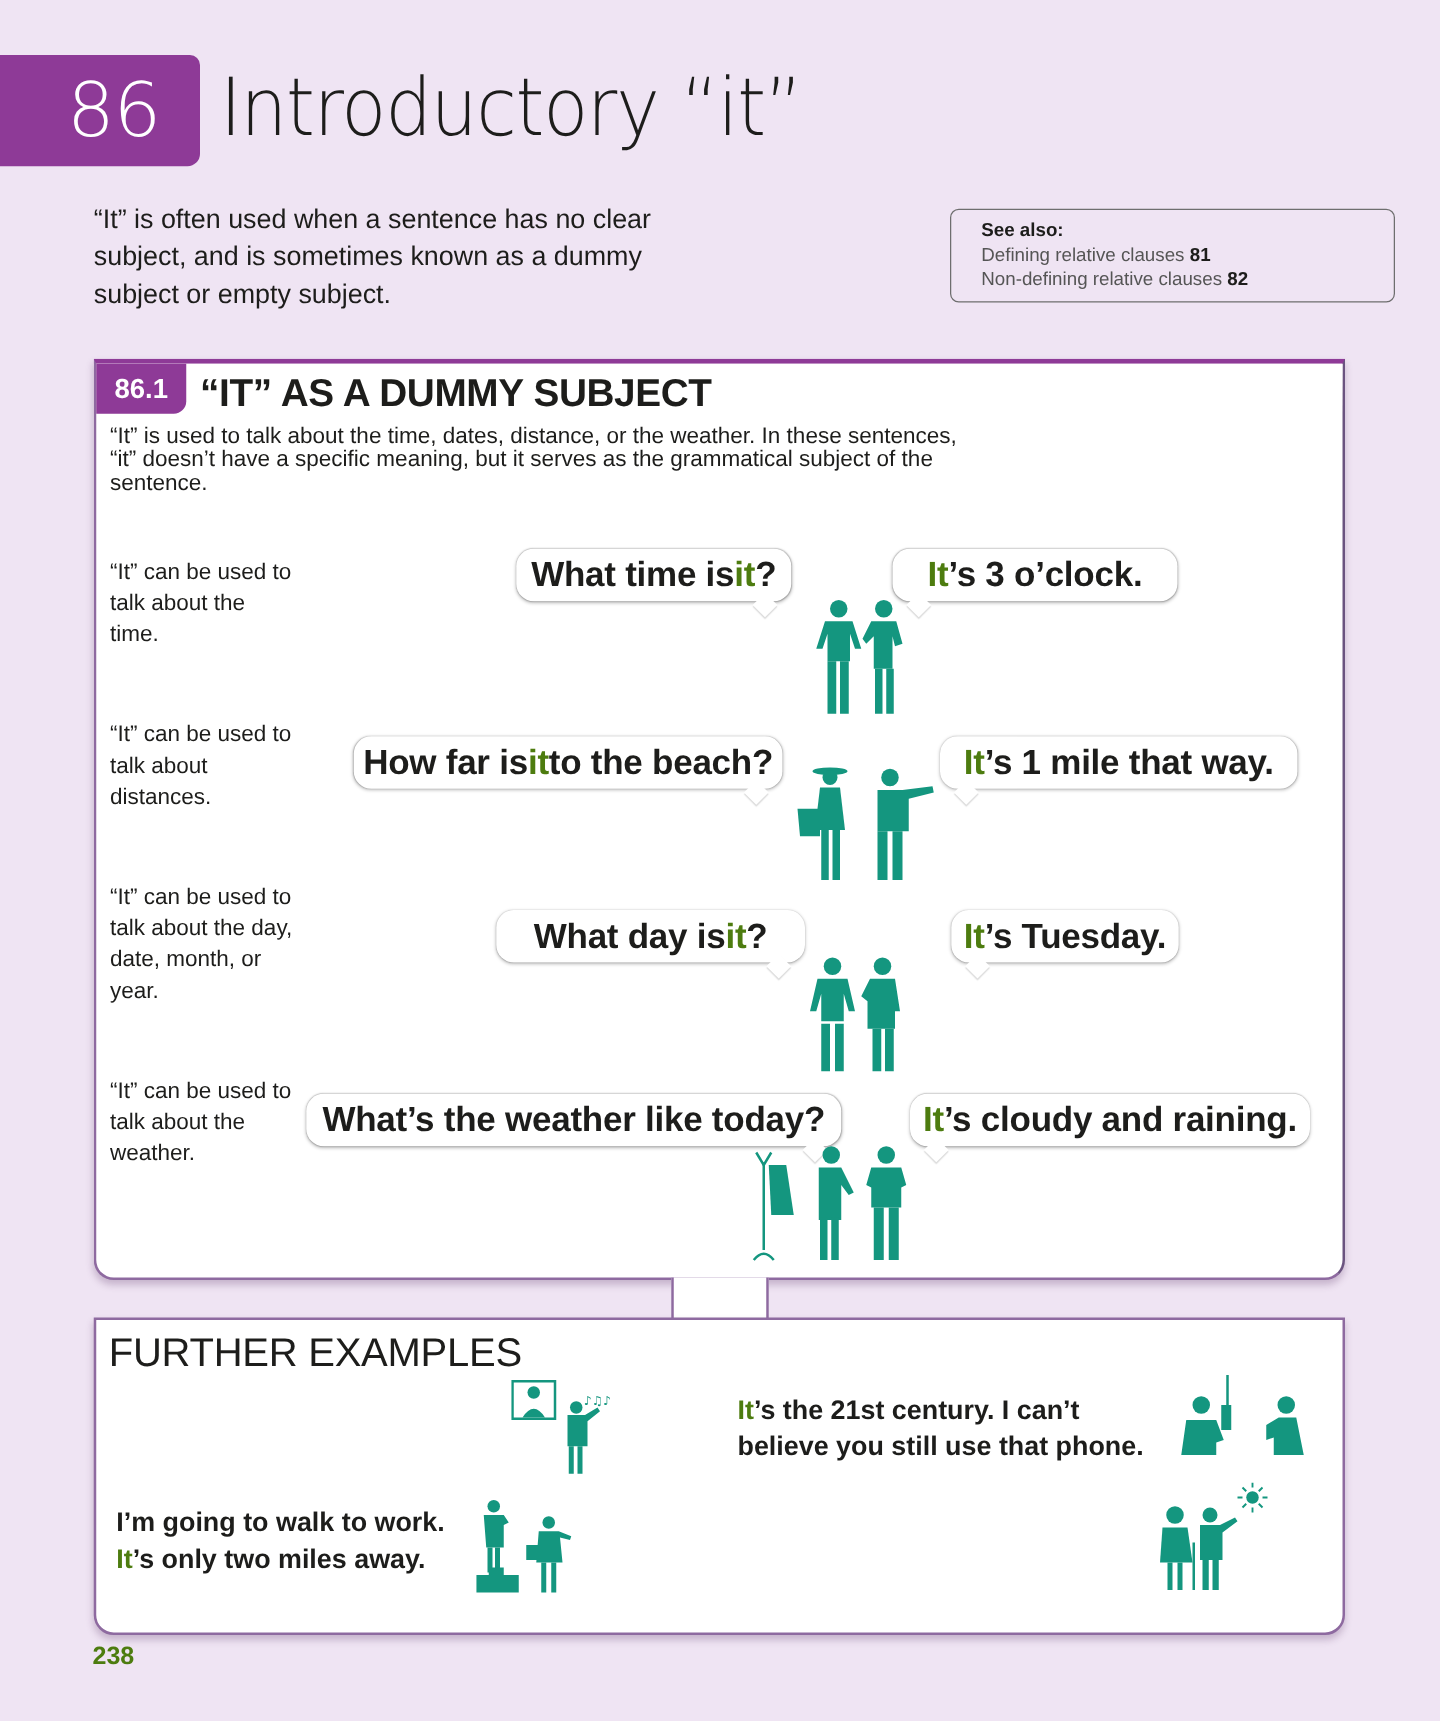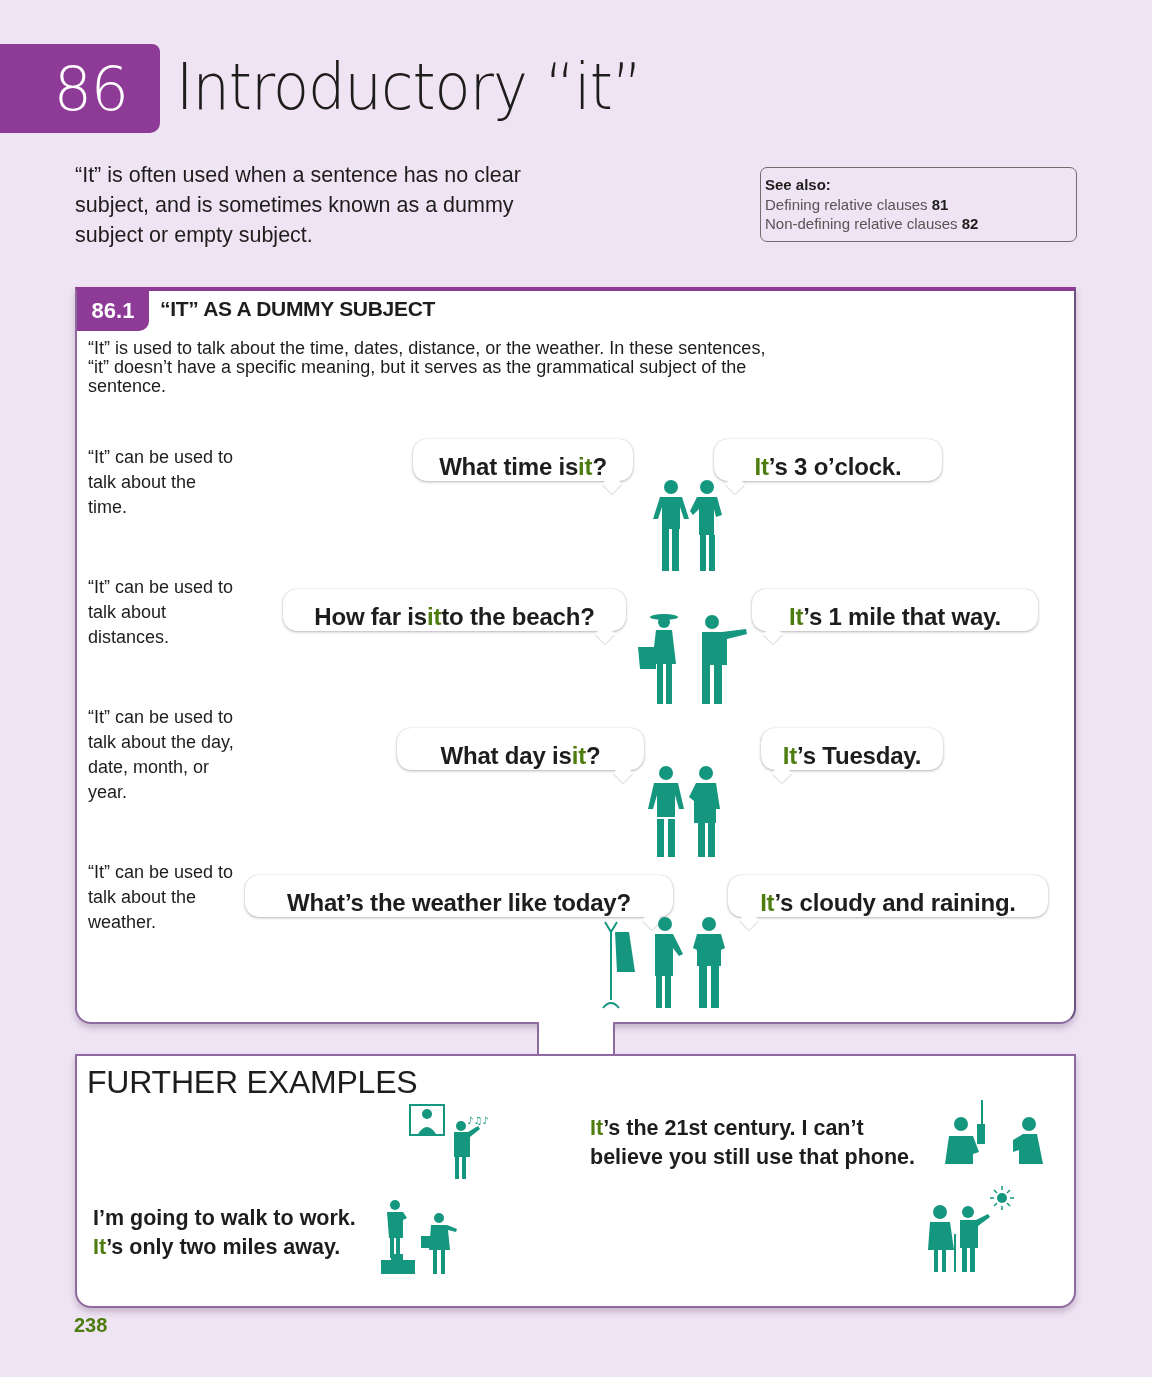--- a/index.html
+++ b/index.html
@@ -26,23 +26,23 @@
     position: absolute; left: 176px; top: 50px;
     font-size: 64px; font-weight: 300; color: #1d1d1b;
     font-family: "DejaVu Sans", sans-serif; letter-spacing: -1px;
     transform: scaleX(0.92); transform-origin: left;
   }
   .intro {
     position: absolute; left: 75px; top: 160px; width: 470px;
     font-size: 21.5px; line-height: 30px; color: #1d1d1b;
   }
   .see-also {
-    position: absolute; left: 760px; top: 167px; width: 317px; height: 75px;
+    position: absolute; left: 760px; top: 167px; width: 356px; height: 75px;
     border: 1.3px solid #6e6e6e; border-radius: 7px;
-    padding: 7px 4px; font-size: 15px; line-height: 19.5px; color: #555;
+    padding: 7px 24px; font-size: 15px; line-height: 19.5px; color: #555;
   }
   .see-also .sa-title { font-weight: bold; color: #1d1d1b; }
   .see-also b { color: #1d1d1b; }
 
   
   .panel {
     position: absolute; left: 75px; top: 287px; width: 1001px; height: 737px;
     background: #ffffff;
     border-top: 4px solid #8e3a97;
     border-left: 2px solid #8e6aa0; border-right: 2px solid #6b5480;
@@ -50,38 +50,38 @@
     border-radius: 0 0 16px 16px;
     box-shadow: 0 4px 6px rgba(80,40,90,0.25);
   }
   .sec-num {
     position: absolute; left: 0; top: 0; width: 72px; height: 40px;
     background: #8e3a97; color: #fff; font-weight: bold; font-size: 22px;
     display: flex; align-items: center; justify-content: center;
     border-radius: 0 0 10px 0;
   }
   .sec-title {
-    position: absolute; left: 83px; top: 6px; font-size: 21px; font-weight: bold;
+    position: absolute; left: 83px; top: 6px; font-size: 31px; font-weight: bold;
     color: #1d1d1b; letter-spacing: -0.3px;
   }
   .sec-desc {
     position: absolute; left: 11px; top: 48px; width: 680px;
     font-size: 18px; line-height: 19px; color: #1d1d1b;
   }
   .row-label {
     position: absolute; left: 11px; width: 150px;
     font-size: 18px; line-height: 25px; color: #1d1d1b;
   }
 
   .bubble {
     position: absolute; height: 42px;
     background: #fff; border-radius: 14px;
     box-shadow: 0 1px 3px rgba(0,0,0,0.28), 0 0 1px rgba(0,0,0,0.2);
-    font-size: 24px; font-weight: bold; color: #1d1d1b;
-    display: flex; align-items: flex-end; justify-content: center;
+    font-size: 28px; font-weight: bold; color: #1d1d1b;
+    display: flex; align-items: center; justify-content: center;
     letter-spacing: -0.2px; white-space: nowrap;
   }
   .bubble::after {
     content: ""; position: absolute; bottom: -10px; width: 14px; height: 14px;
     background: #fff; transform: rotate(45deg);
     box-shadow: 1px 1px 1px rgba(0,0,0,0.15);
   }
   .bubble.tail-right::after { right: 14px; }
   .bubble.tail-left::after { left: 14px; }
 

